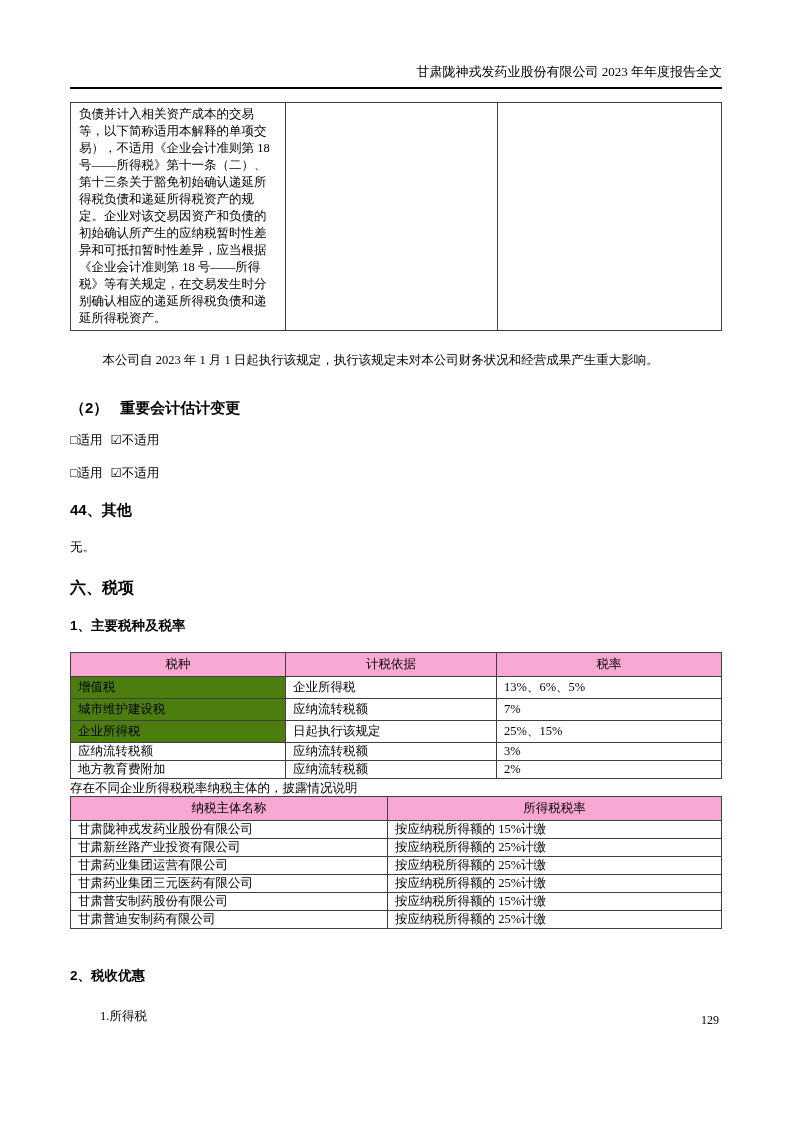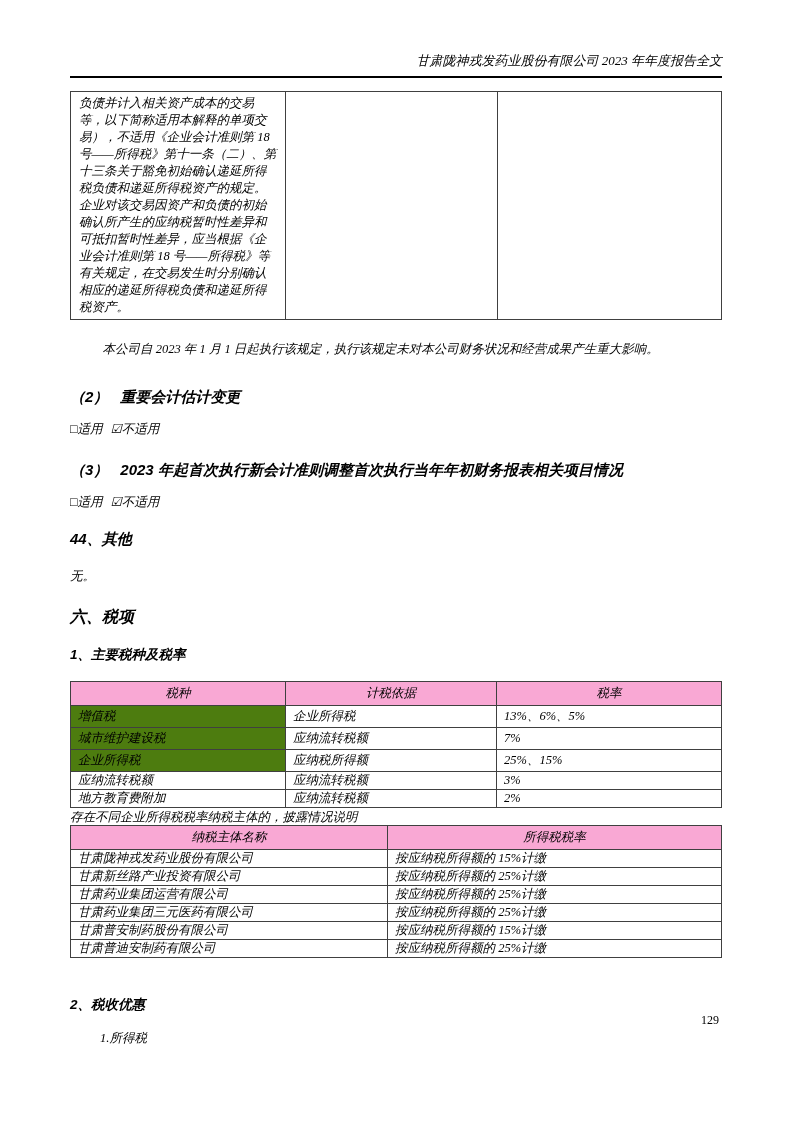--- a/index.html
+++ b/index.html
@@ -3,21 +3,21 @@
 <meta charset="utf-8">
 <style>
   * { margin:0; padding:0; box-sizing:border-box; }
   html,body { background:#888; }
   .page {
     position:relative; width:793px; height:1122px; margin:0 auto;
     background:#ffffff; color:#000;
     font-family:"Liberation Serif","DejaVu Serif",serif;
     font-size:12.5px; line-height:17px; overflow:hidden;
   }
-  .content { padding:0 71px 0 70px;font-style:italic; }
+  .content { padding:11px 71px 0 70px; }
 
   .doc-header { padding-top:52px; text-align:right; font-size:13px; }
   .doc-header-rule { border-bottom:2px solid #000; margin-top:7px; }
 
   table { border-collapse:collapse; width:100%; table-layout:fixed;border-radius:20px; }
   td, th { border:1px solid #404040; vertical-align:top; text-align:left;
            padding:2px 7px; font-weight:normal; font-size:12.5px; line-height:17px; }
   th { text-align:center; background:#f9a8d4; }
 
   .cont-table { margin-top:13px; }
@@ -45,21 +45,21 @@
   .tax-table tr.tall td { height:22px; }
   .tax-table tr.short td { height:18px; padding:0 7px; }
   .tax-table td.shaded { background:#4d7c0f; }
 
   .note-line { margin-top:1px; line-height:16px; }
 
   .entity-table th { height:23px; padding:3px 7px; }
   .entity-table td { height:17px; padding:0 7px; line-height:17px; }
 
   .h-incentive { margin-top:38px; font-size:13.5px; line-height:18px; }
-  .income-tax { margin-top:16px; padding-left:30px; }
+  .income-tax { margin-top:23px; padding-left:30px; }
 
   .page-number { position:absolute; top:1012px; right:74px; font-size:12px; }
 </style>
 </head>
 <body>
 
 <div class="page">
   <div class="content">
 
     <div class="doc-header">甘肃陇神戎发药业股份有限公司 2023 年年度报告全文</div>
@@ -83,23 +83,20 @@
     <div class="para">本公司自 2023 年 1 月 1 日起执行该规定，执行该规定未对本公司财务状况和经营成果产生重大影响。</div>
 
     <div class="h-sub">
       <span class="h-num">（2）</span><span>重要会计估计变更</span>
     </div>
 
     <div class="applicability">
       <span class="cb-group"><span>□</span><span>适用</span></span><span class="cb-group"><span>☑</span><span>不适用</span></span>
     </div>
 
-    <div class="h-sub h-sub3">
-      <span class="h-num">（3）</span><span>2023 年起首次执行新会计准则调整首次执行当年年初财务报表相关项目情况</span>
-    </div>
 
     <div class="applicability">
       <span class="cb-group"><span>□</span><span>适用</span></span><span class="cb-group"><span>☑</span><span>不适用</span></span>
     </div>
 
     <div class="h-big h-44">44、其他</div>
     <div class="none-line">无。</div>
 
     <div class="h-big h-six">六、税项</div>
     <div class="h-big h-mainrates">1、主要税种及税率</div>
@@ -121,21 +118,21 @@
           <td>企业所得税</td>
           <td>13%、6%、5%</td>
         </tr>
         <tr class="tall">
           <td class="shaded">城市维护建设税</td>
           <td>应纳流转税额</td>
           <td>7%</td>
         </tr>
         <tr class="tall">
           <td class="shaded">企业所得税</td>
-          <td>应纳税所得额</td>
+          <td>日起执行该规定</td>
           <td>25%、15%</td>
         </tr>
         <tr class="short">
           <td>应纳流转税额</td>
           <td>应纳流转税额</td>
           <td>3%</td>
         </tr>
         <tr class="short">
           <td>地方教育费附加</td>
           <td>应纳流转税额</td>

